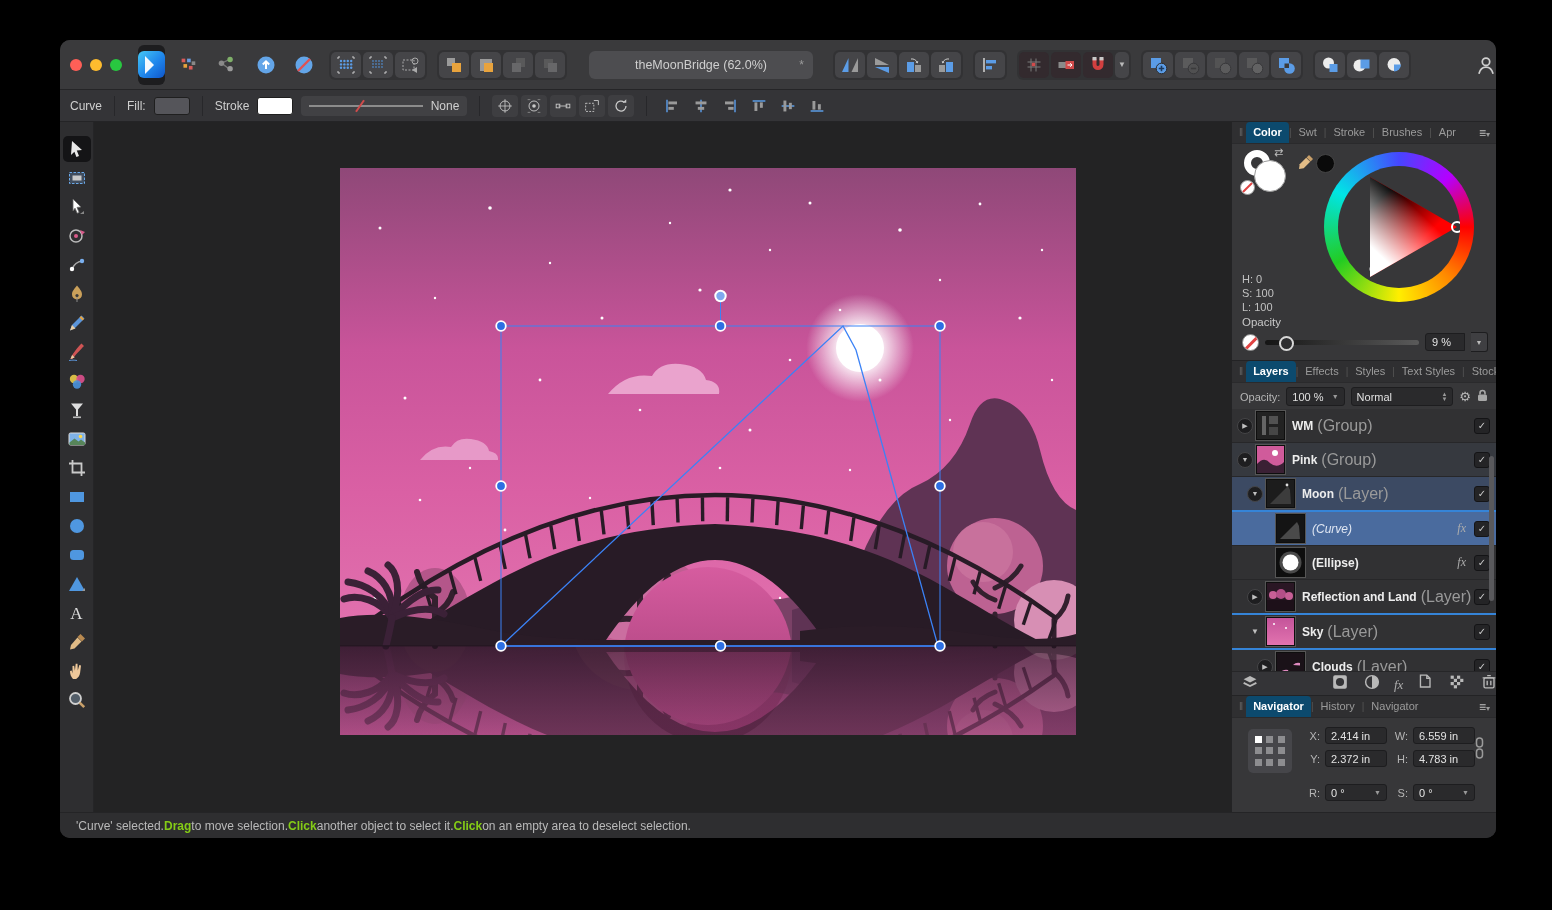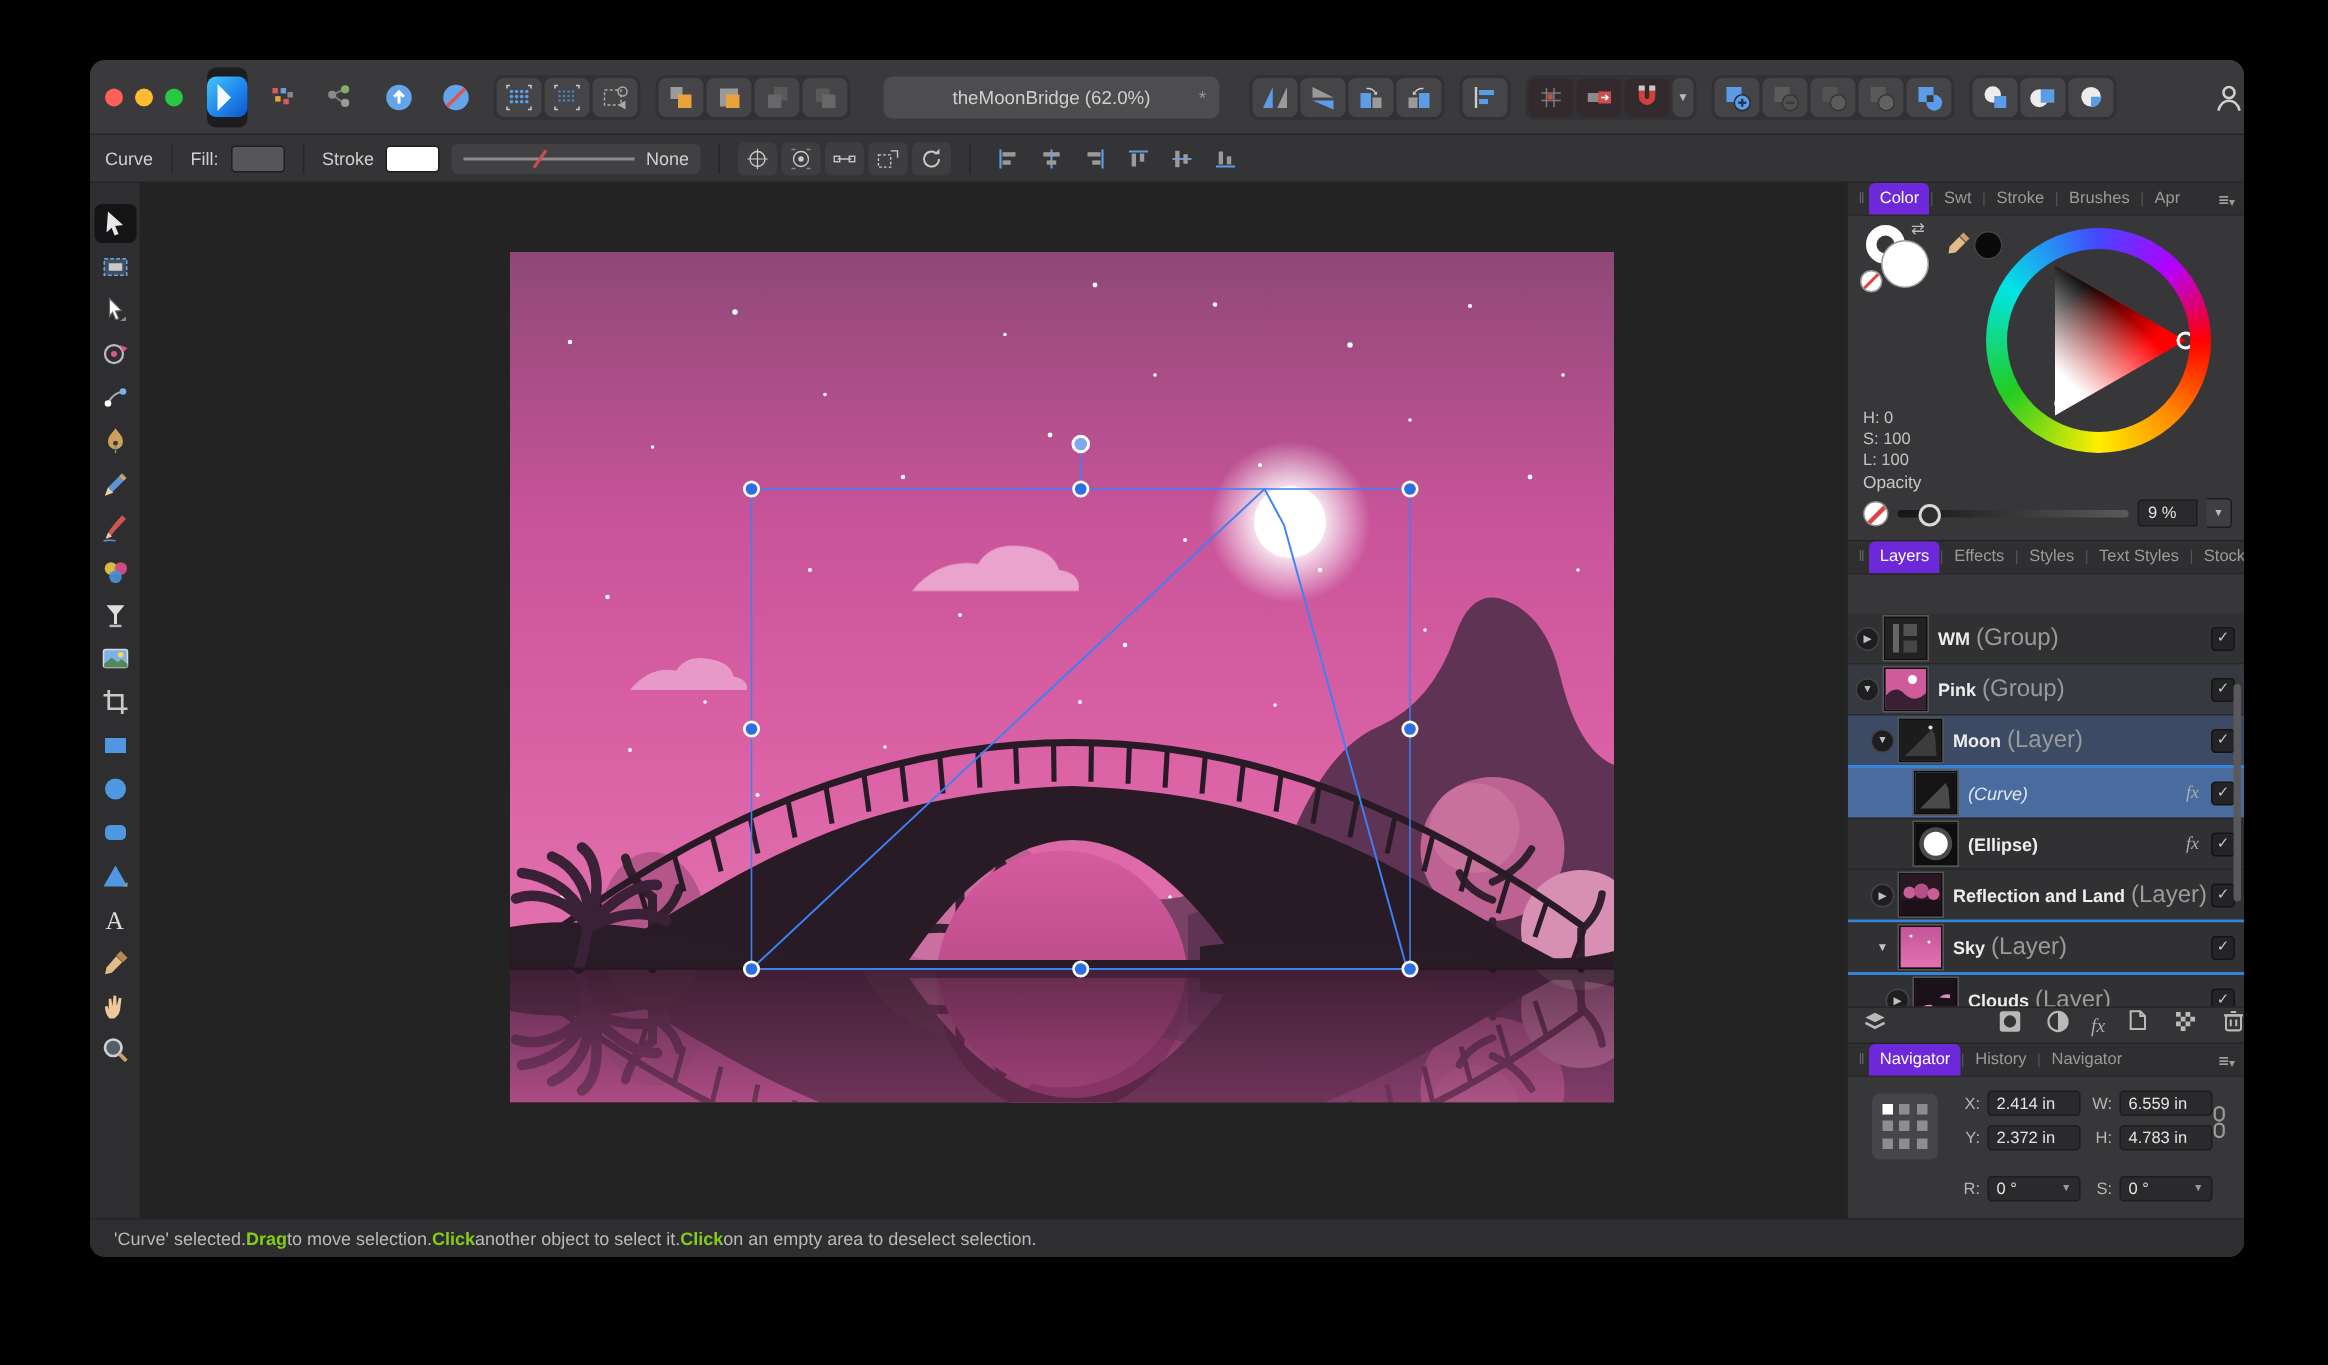--- a/index.html
+++ b/index.html
@@ -44,21 +44,21 @@
   .toolslot.sel{background:#141416;}
   #docarea{position:absolute;left:34px;top:82px;right:264px;bottom:26px;background:#232324;overflow:hidden;}
   #canvas{position:absolute;left:246px;top:46px;width:736px;height:567px;}
   #canvas svg{position:absolute;left:0;top:0;}
   
   #panels{position:absolute;right:0;top:82px;width:264px;bottom:26px;background:#373739;border-left:1px solid #232325;}
   .panel{position:absolute;left:0;width:100%;box-sizing:border-box;}
   .tabrow{height:21px;background:#2f2f31;display:flex;align-items:center;padding:0 4px;border-bottom:1px solid #2a2a2c;}
   .grip{color:#666;font-size:10px;margin:0 3px;}
   .tab{padding:0 7px;font-size:11px;color:#9b9b9b;height:21px;line-height:21px;white-space:nowrap;}
-  .tab.sel{background:#6d28d9;color:#fff;font-weight:normal;border-radius:4px 4px 0 0;}
+  .tab.sel{background:#0c4a6e;color:#fff;font-weight:bold;border-radius:4px 4px 0 0;}
   .tabdiv{color:#555;font-size:10px;}
   .panelmenu{margin-left:auto;color:#c0c0c0;font-size:12px;padding-right:2px;}
   .panelmenu small{font-size:8px;color:#999;}
   
   .wheel{position:absolute;right:22px;top:30px;width:150px;height:150px;border-radius:50%;
     background:conic-gradient(from 0deg,#4646ff 0deg,#b400ff 45deg,#ff0000 90deg,#ff8800 135deg,#ffee00 180deg,#22cc22 240deg,#00e5e5 300deg,#4646ff 360deg);}
   .wheel:after{content:'';position:absolute;inset:14px;border-radius:50%;background:#373739;}
   .wheel svg{position:absolute;inset:14px;z-index:2;}
   .hsl{position:absolute;left:10px;top:150px;color:#c2c2c2;font-size:11px;line-height:14px;}
   .opacity-label{position:absolute;left:10px;top:194px;color:#c8c8c8;font-size:11.5px;}
@@ -829,20 +829,41 @@
             <span class="tab sel">Layers</span>
             <span class="tabdiv">|</span>
             <span class="tab">Effects</span>
             <span class="tabdiv">|</span>
             <span class="tab">Styles</span>
             <span class="tabdiv">|</span>
             <span class="tab">Text Styles</span>
             <span class="tabdiv">|</span>
             <span class="tab">Stock</span>
           </div>
+        <div class="lctrl">
+          <span class="lab">Opacity:</span>
+          <span class="ddbox" style="width:52px;">
+            <span>100 %</span>
+              <span class="car">▼</span>
+          </span>
+          <span class="ddbox" style="width:102px;">
+            <span>Normal</span>
+            <span class="updown">
+                <span>▲</span>
+                <span>▼</span>
+              </span>
+          </span>
+          <span style="margin-left:auto;color:#b9b9b9;font-size:13px;">⚙</span>
+          <span>
+            <svg width="11" height="13" viewBox="0 0 11 13">
+                <rect x="1" y="5.5" width="9" height="6.5" rx="1.5" fill="#a8a8a8"></rect>
+                <path d="M3 5.5V4a2.5 2.5 0 015 0v1.5" stroke="#a8a8a8" stroke-width="1.6" fill="none"></path>
+              </svg>
+          </span>
+        </div>
         <div id="layerlist">
             <div class="lrow" style="padding-left: 4px;">
               <span class="arrowbox">
                 <span class="circarrow">▶</span>
               </span>
               <span class="lthumb"><svg width="27" height="27">
                   <rect width="27" height="27" fill="#222"></rect>
                   <rect x="5" y="4" width="4" height="19" fill="#777" opacity=".8"></rect>
                   <rect x="12" y="4" width="9" height="8" fill="#666" opacity=".7"></rect>
                   <rect x="12" y="15" width="9" height="8" fill="#555" opacity=".7"></rect>

